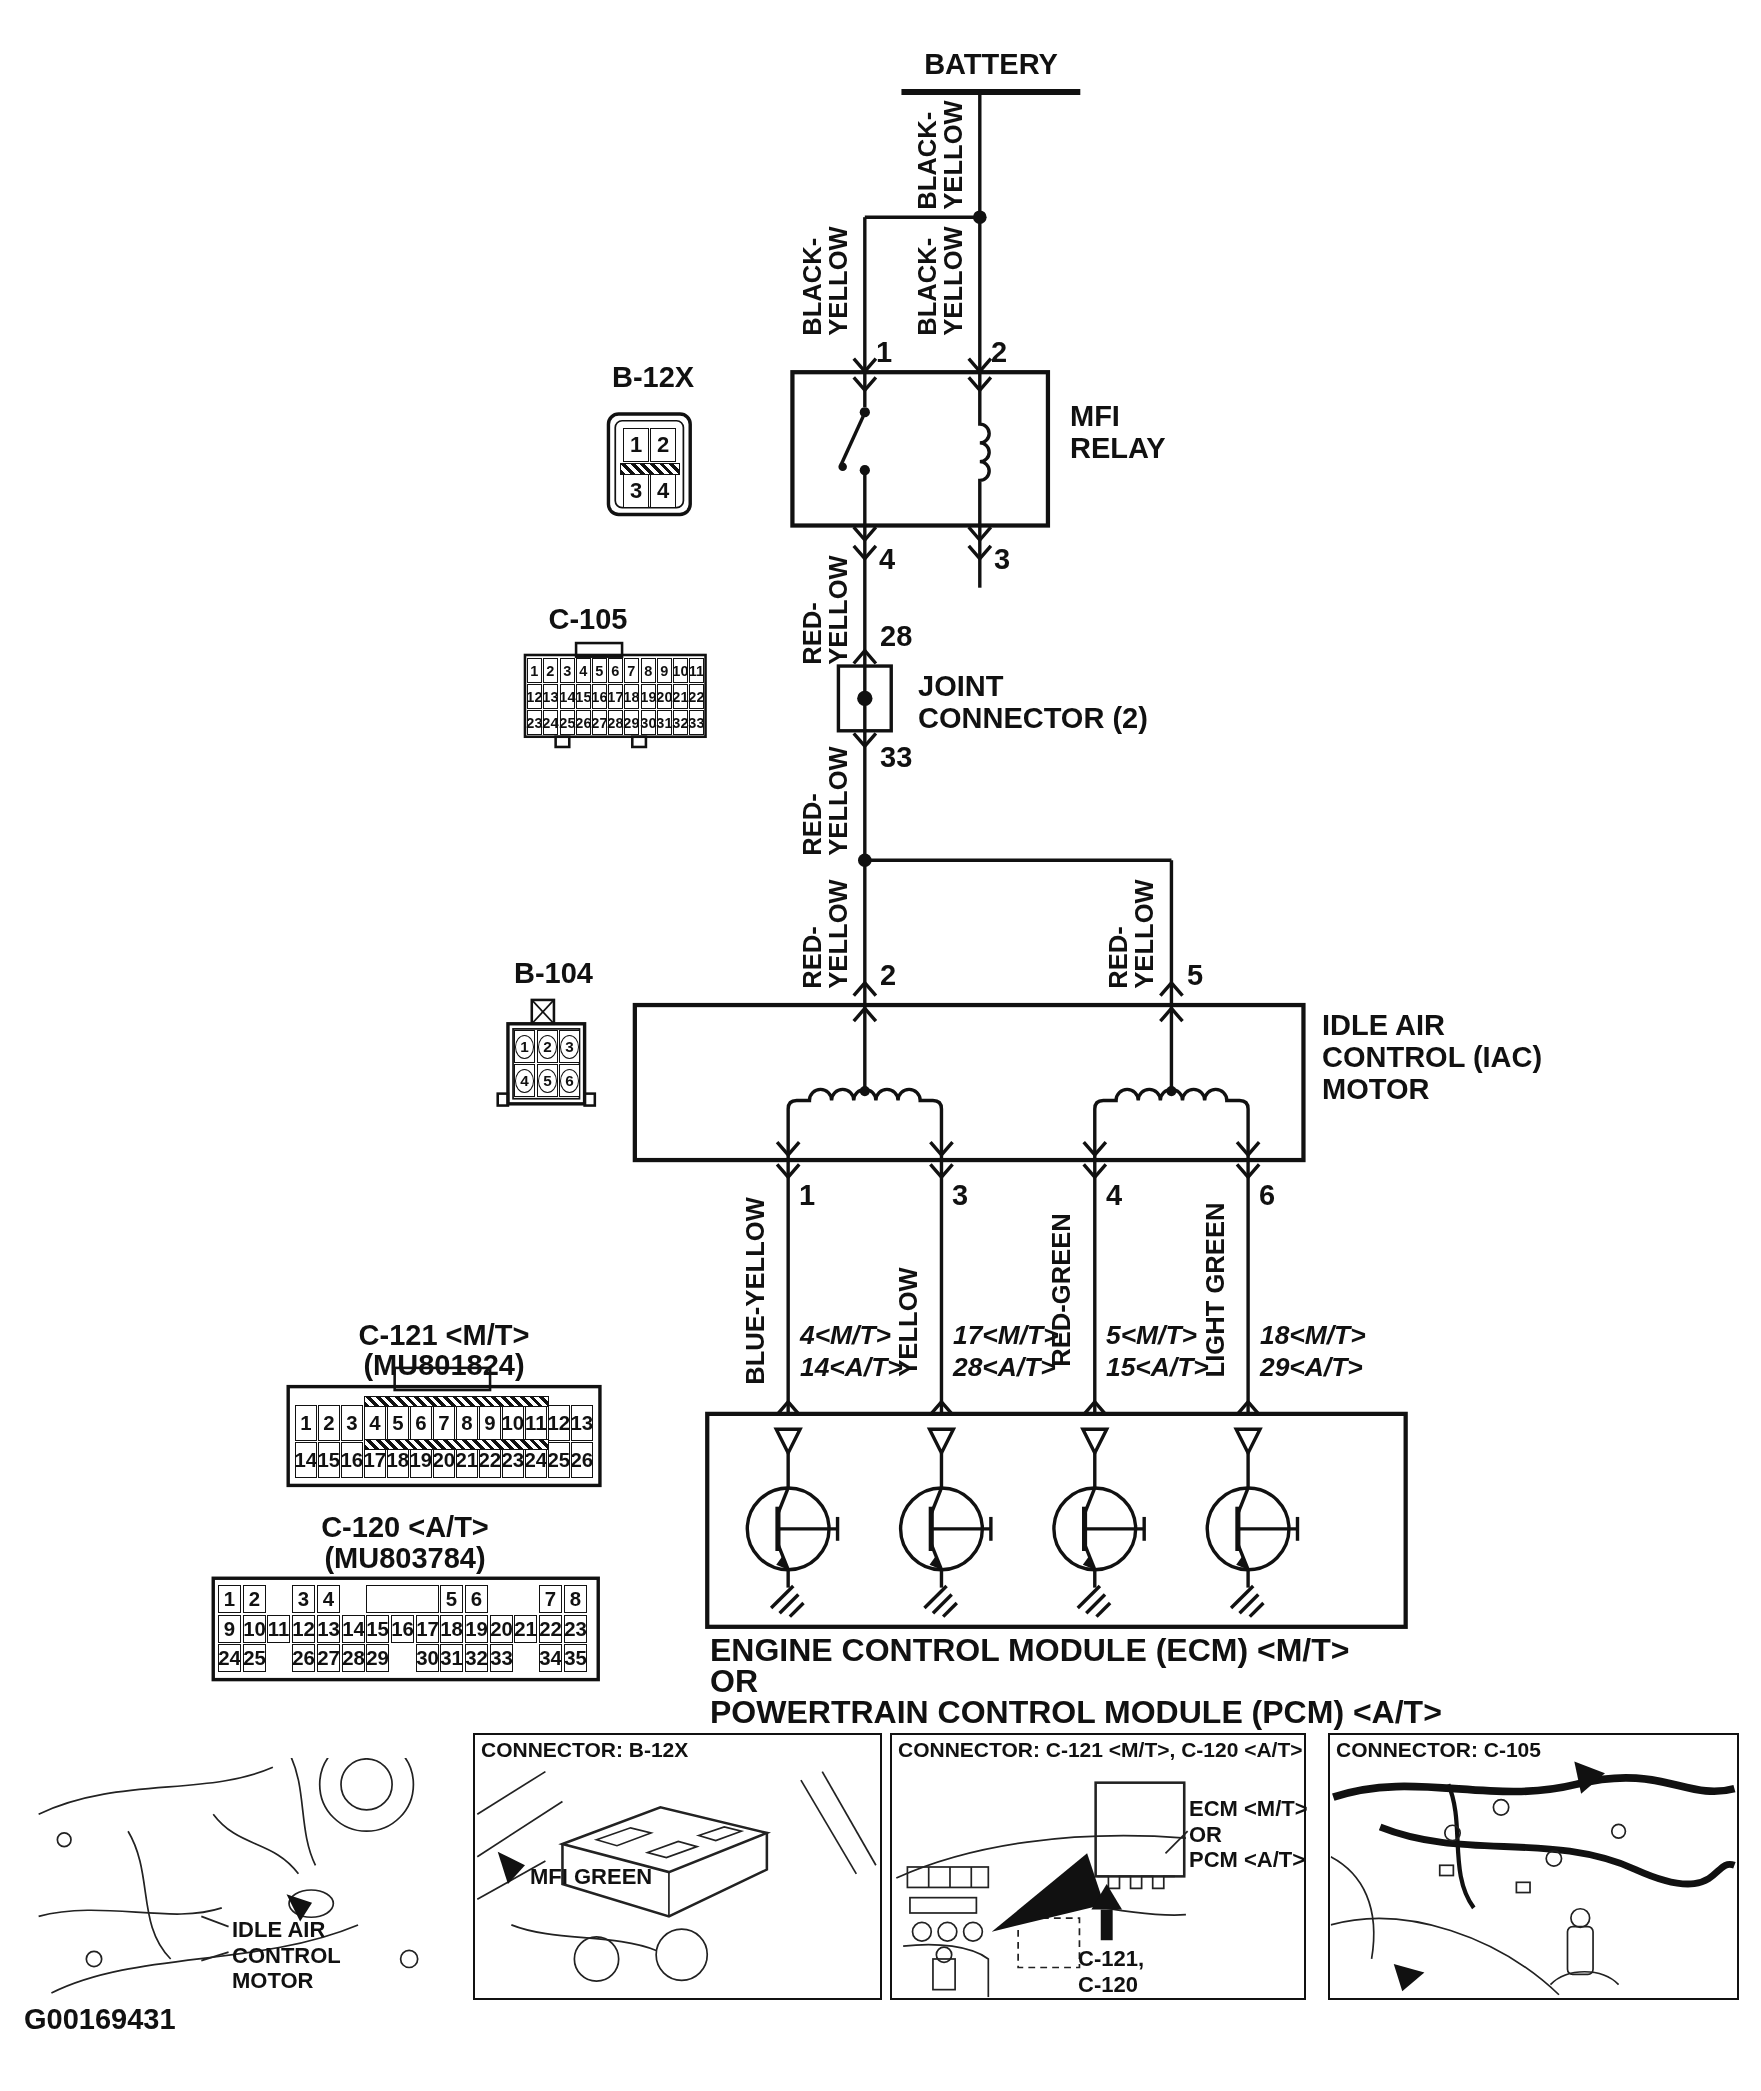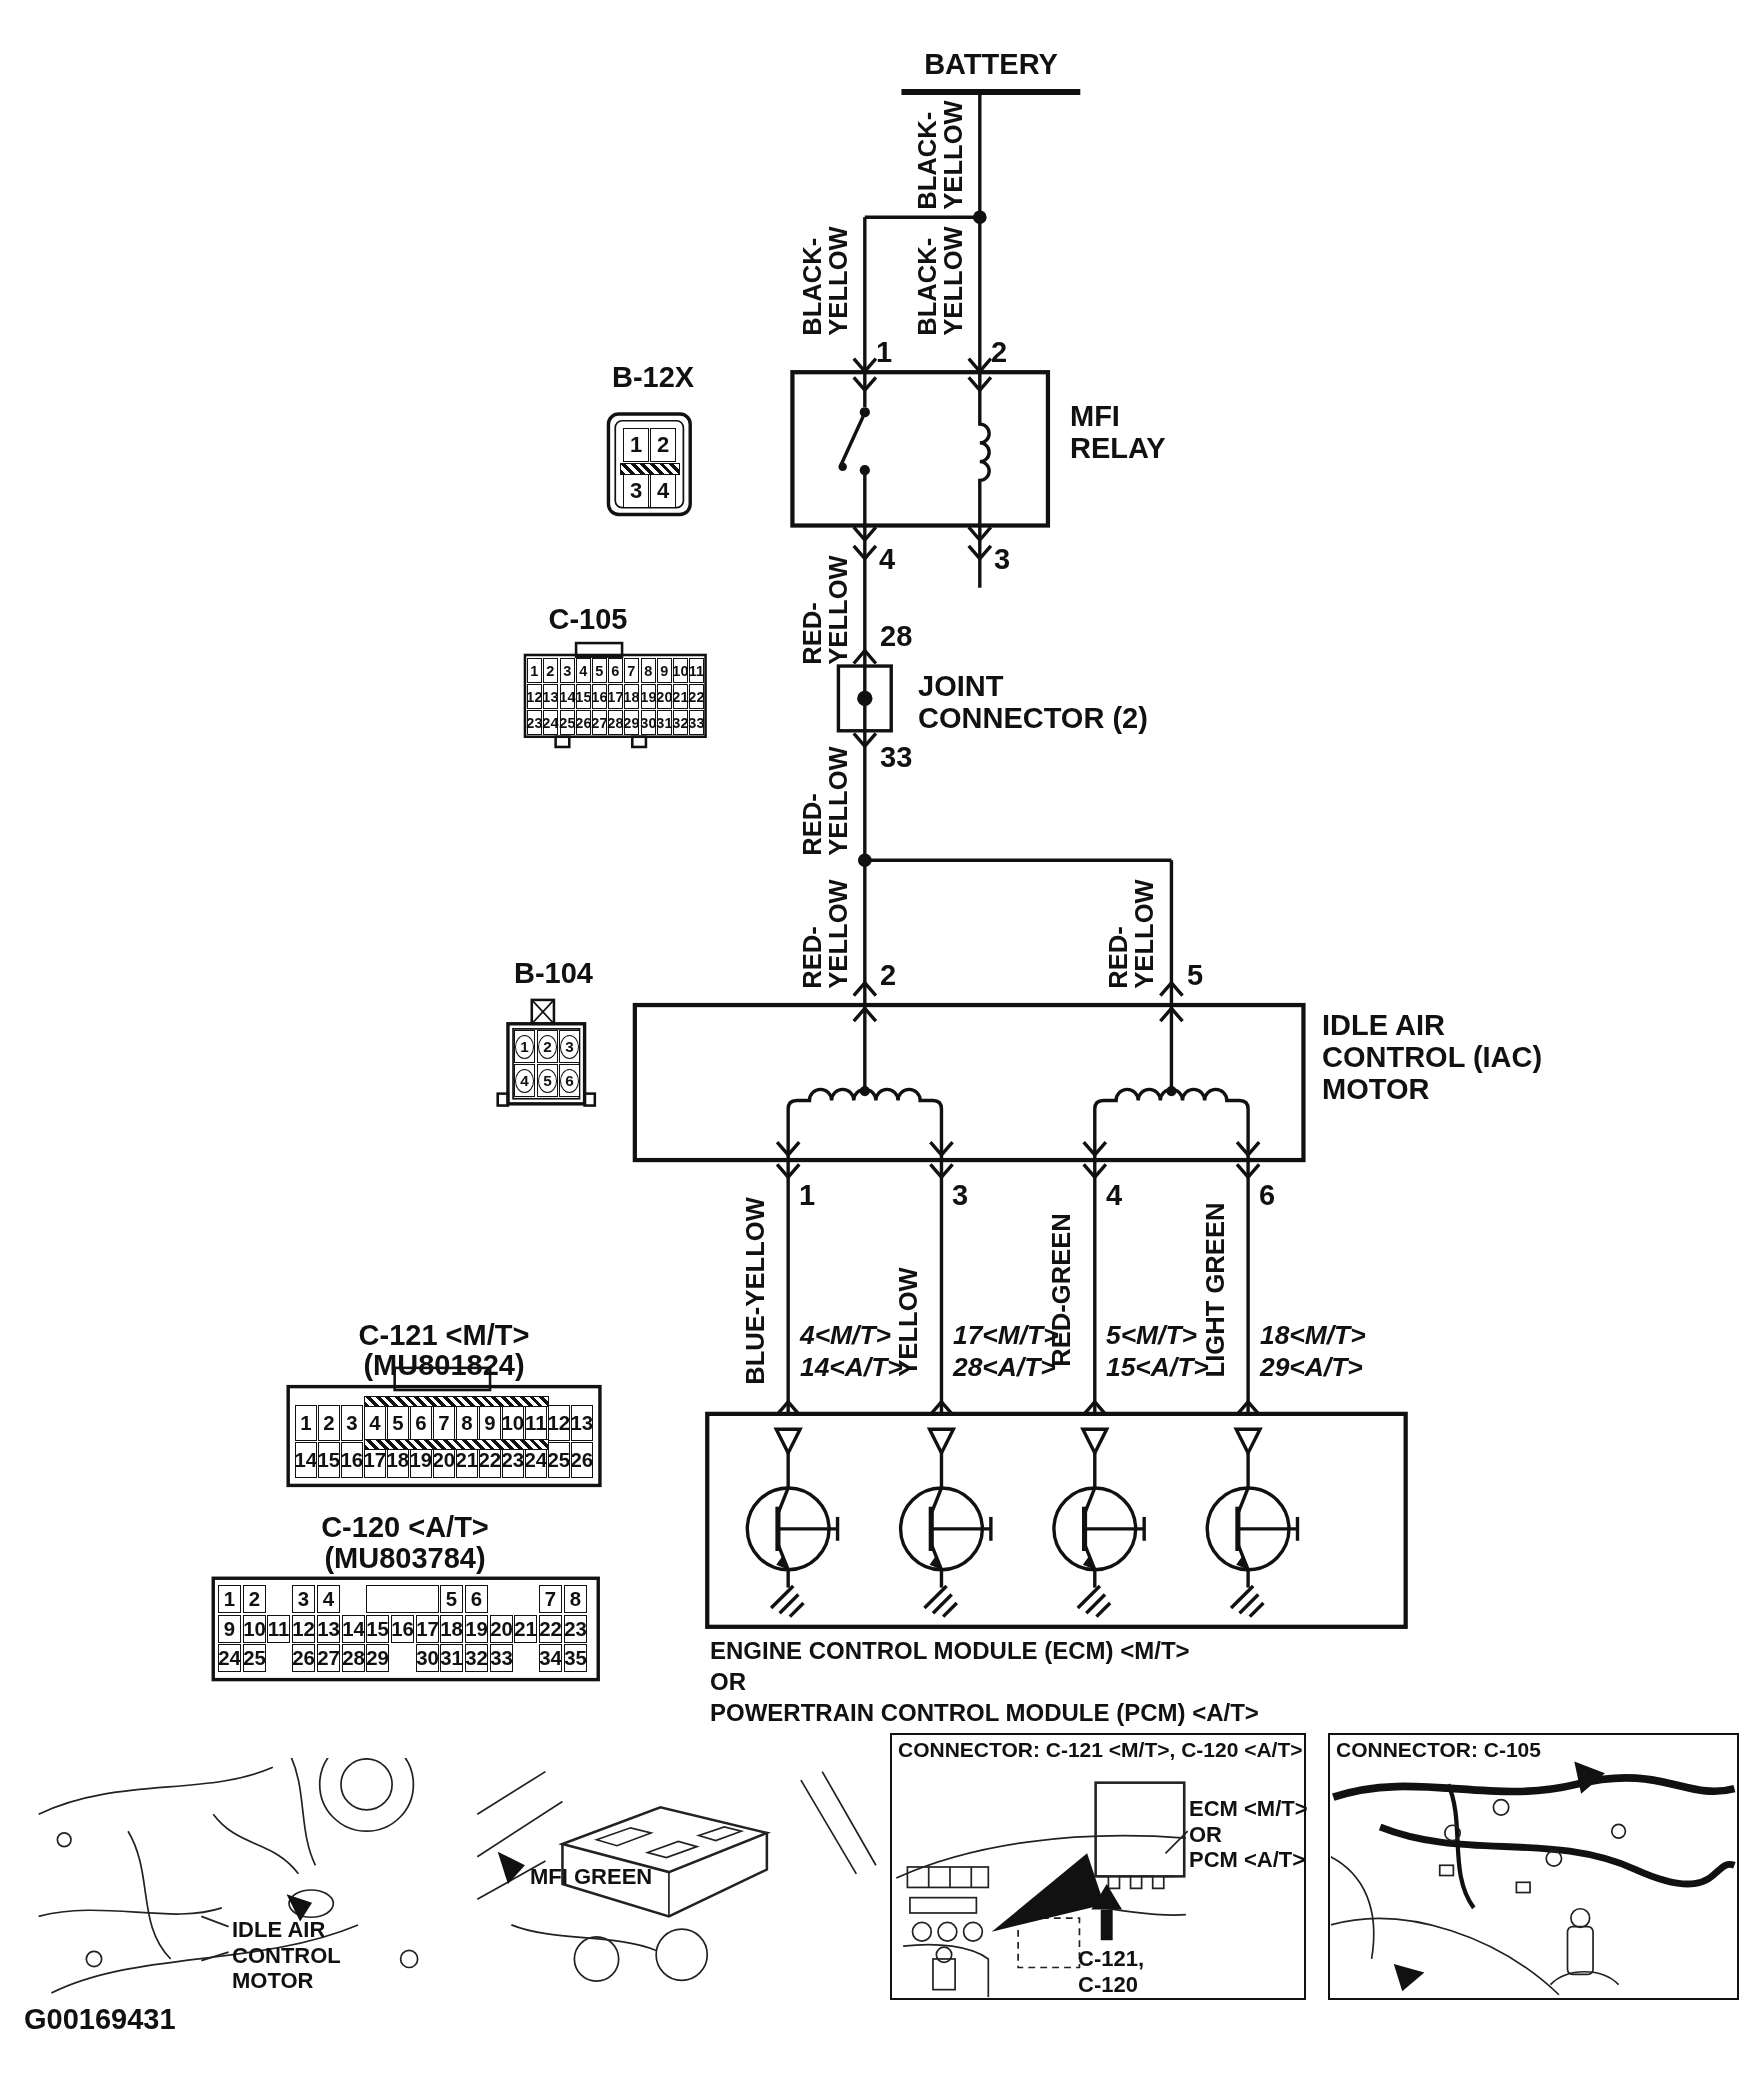--- a/index.html
+++ b/index.html
@@ -302,21 +302,21 @@
 <div class="a lbl" style="left:514px;top:957px">B-104</div>
 
 <div class="a lbl" style="left:1322px;top:1009px"><span>IDLE AIR</span><br><span>CONTROL (IAC)</span><br><span>MOTOR</span></div>
 
 <div class="a lbl cx" style="left:444px;top:1319px">C-121 &lt;M/T&gt;</div>
 <div class="a lbl cx" style="left:444px;top:1349px">(MU801824)</div>
 
 <div class="a lbl cx" style="left:405px;top:1511px">C-120 &lt;A/T&gt;</div>
 <div class="a lbl cx" style="left:405px;top:1542px">(MU803784)</div>
 
-<div class="a lbl" style="left:710px;top:1635px;line-height:31px;font-size:24px"><span>ENGINE CONTROL MODULE (ECM) &lt;M/T&gt;</span><br><span>OR</span><br><span>POWERTRAIN CONTROL MODULE (PCM) &lt;A/T&gt;</span></div>
+<div class="a lbl" style="left:710px;top:1635px;line-height:31px;font-size:32px"><span>ENGINE CONTROL MODULE (ECM) &lt;M/T&gt;</span><br><span>OR</span><br><span>POWERTRAIN CONTROL MODULE (PCM) &lt;A/T&gt;</span></div>
 
 <div class="a fig" style="left:24px;top:2003px">G00169431</div>
 
 <div class="a pin" style="left:876px;top:336px">1</div>
 <div class="a pin" style="left:991px;top:336px">2</div>
 <div class="a pin" style="left:879px;top:543px">4</div>
 <div class="a pin" style="left:994px;top:543px">3</div>
 <div class="a pin" style="left:880px;top:620px">28</div>
 <div class="a pin" style="left:880px;top:741px">33</div>
 <div class="a pin" style="left:880px;top:959px">2</div>
@@ -490,20 +490,23 @@
       <div class="pincell" style="left: 465px; top: 1644px; width: 21px; height: 26px;">32</div>
       <div class="pincell" style="left: 490px; top: 1644px; width: 21px; height: 26px;">33</div>
       <div class="pincell" style="left: 539px; top: 1644px; width: 21px; height: 26px;">34</div>
       <div class="pincell" style="left: 564px; top: 1644px; width: 21px; height: 26px;">35</div>
     </div>
 
 <div class="hatchband" style="left:364px;top:1396px;width:183px;height:8.5px"></div>
 <div class="hatchband" style="left:364px;top:1439px;width:183px;height:8.5px"></div>
 <div class="hatchband" style="left:620px;top:463px;width:58px;height:10.2px"></div>
 
+<div class="panel" style="left:473px;top:1733px;width:409px;height:267px">
+  <div class="phead">CONNECTOR: B-12X</div>
+</div>
 <div class="panel" style="left:890px;top:1733px;width:416px;height:267px">
   <div class="phead">CONNECTOR: C-121 &lt;M/T&gt;, C-120 &lt;A/T&gt;</div>
 </div>
 <div class="panel" style="left:1328px;top:1733px;width:411px;height:267px">
   <div class="phead">CONNECTOR: C-105</div>
 </div>
 
 <div class="a call" style="left:232px;top:1917px"><span>IDLE AIR</span><br><span>CONTROL</span><br><span>MOTOR</span></div>
 <div class="a call" style="left:530px;top:1864px">MFI GREEN</div>
 <div class="a call" style="left:1189px;top:1796px"><span>ECM &lt;M/T&gt;</span><br><span>OR</span><br><span>PCM &lt;A/T&gt;</span></div>

